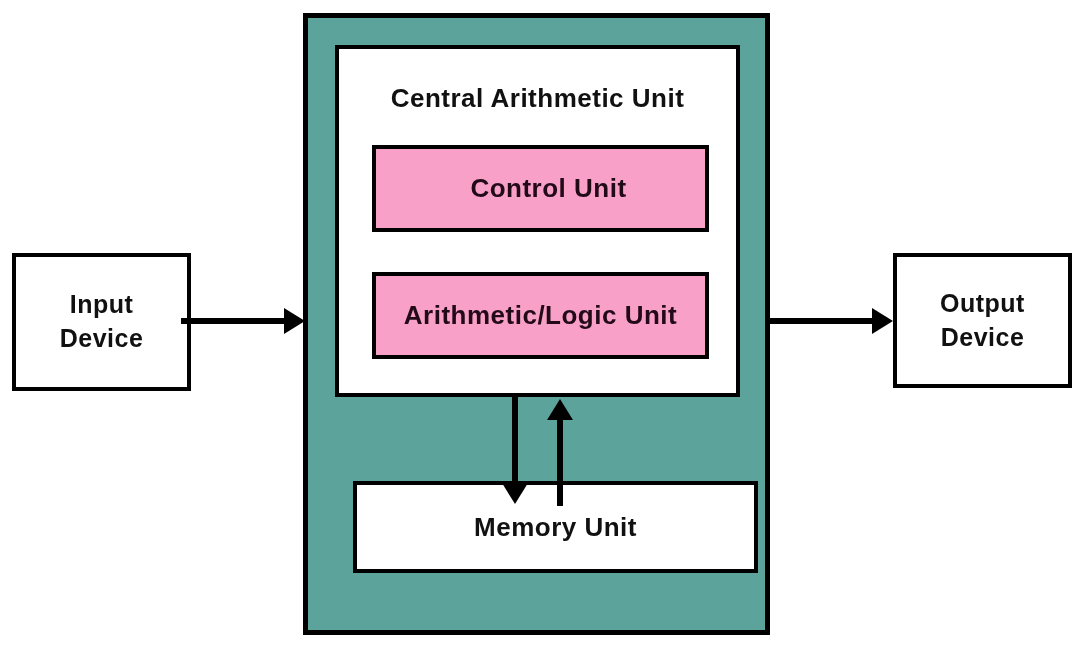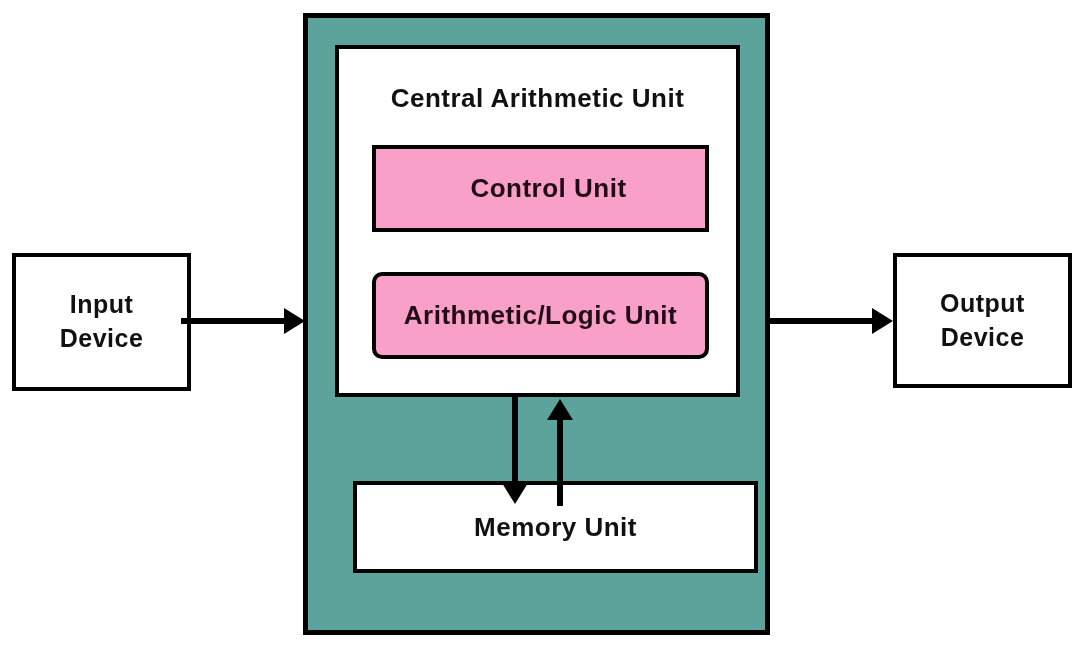--- a/index.html
+++ b/index.html
@@ -48,21 +48,21 @@
     border: 4px solid var(--border, #000000);
     display: flex;
     align-items: center;
     justify-content: center;
     font-size: 26px;
     font-weight: bold;
     color: var(--pink_text, #220a18);
     letter-spacing: 0.5px;
   }
   #control-unit { top: 96px; padding-left: 16px; }
-  #alu-unit { top: 223px; border-radius: 10px; }
+  #alu-unit { top: 223px; }
   
   #memory-unit {
     left: 335px; top: 481px; width: 405px; height: 92px;
     background: var(--white, #ffffff);
     display: flex;
     align-items: center;
     justify-content: center;
     font-size: 26px;
     font-weight: bold;
     color: var(--text, #111111);

